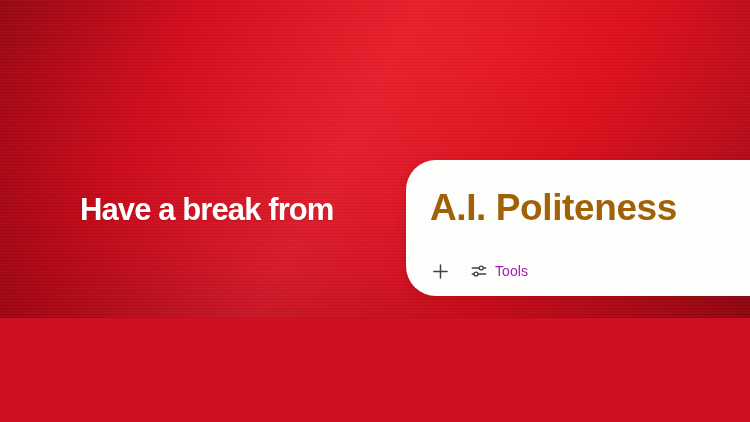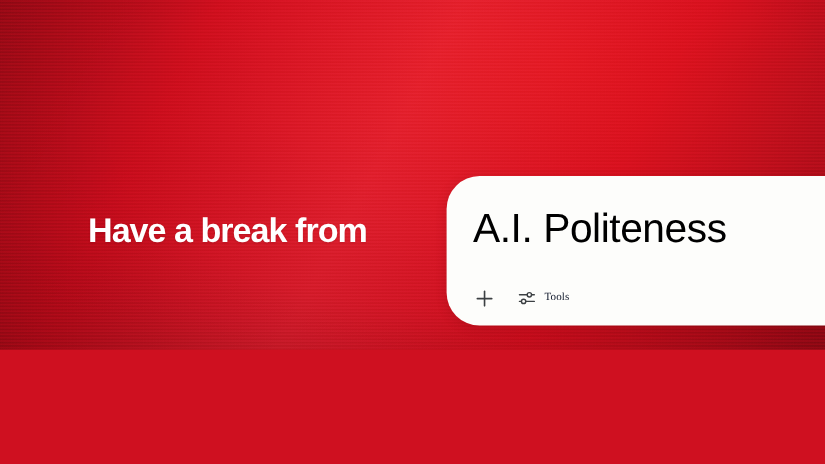--- a/index.html
+++ b/index.html
@@ -97,23 +97,23 @@
     background: #fdfdfb;
     border-radius: 30px;
     box-shadow: 0 2px 10px rgba(90,0,6,0.16);
     overflow: hidden;
   }
 
   .query-text {
     position: absolute;
     left: 24px;
     top: 26px;
-    color: #000000;
+    color: #a16207;
     font-family: "Liberation Sans", sans-serif;
-    font-weight: 400;
+    font-weight: 700;
     font-size: 37px;
     line-height: 44px;
     letter-spacing: -0.4px;
     white-space: nowrap;
   }
 
   .tools-row {
     position: absolute;
     left: 20px;
     top: 97px;
@@ -133,23 +133,23 @@
 
   .tools-chip {
     display: flex;
     align-items: center;
     gap: 7px;
     height: 28px;
     padding: 0 6px;
     border-radius: 14px;
   }
   .tools-label {
-    color: #0f172a;
-    font-family: Liberation Serif, serif;
-    font-size: 10px;
+    color: #a21caf;
+    font-family: Liberation Sans, sans-serif;
+    font-size: 14px;
     line-height: 14px;
     letter-spacing: 0.1px;
     white-space: nowrap;
   }
 
   svg { display: block; }
 </style>
 </head>
 <body>
 

